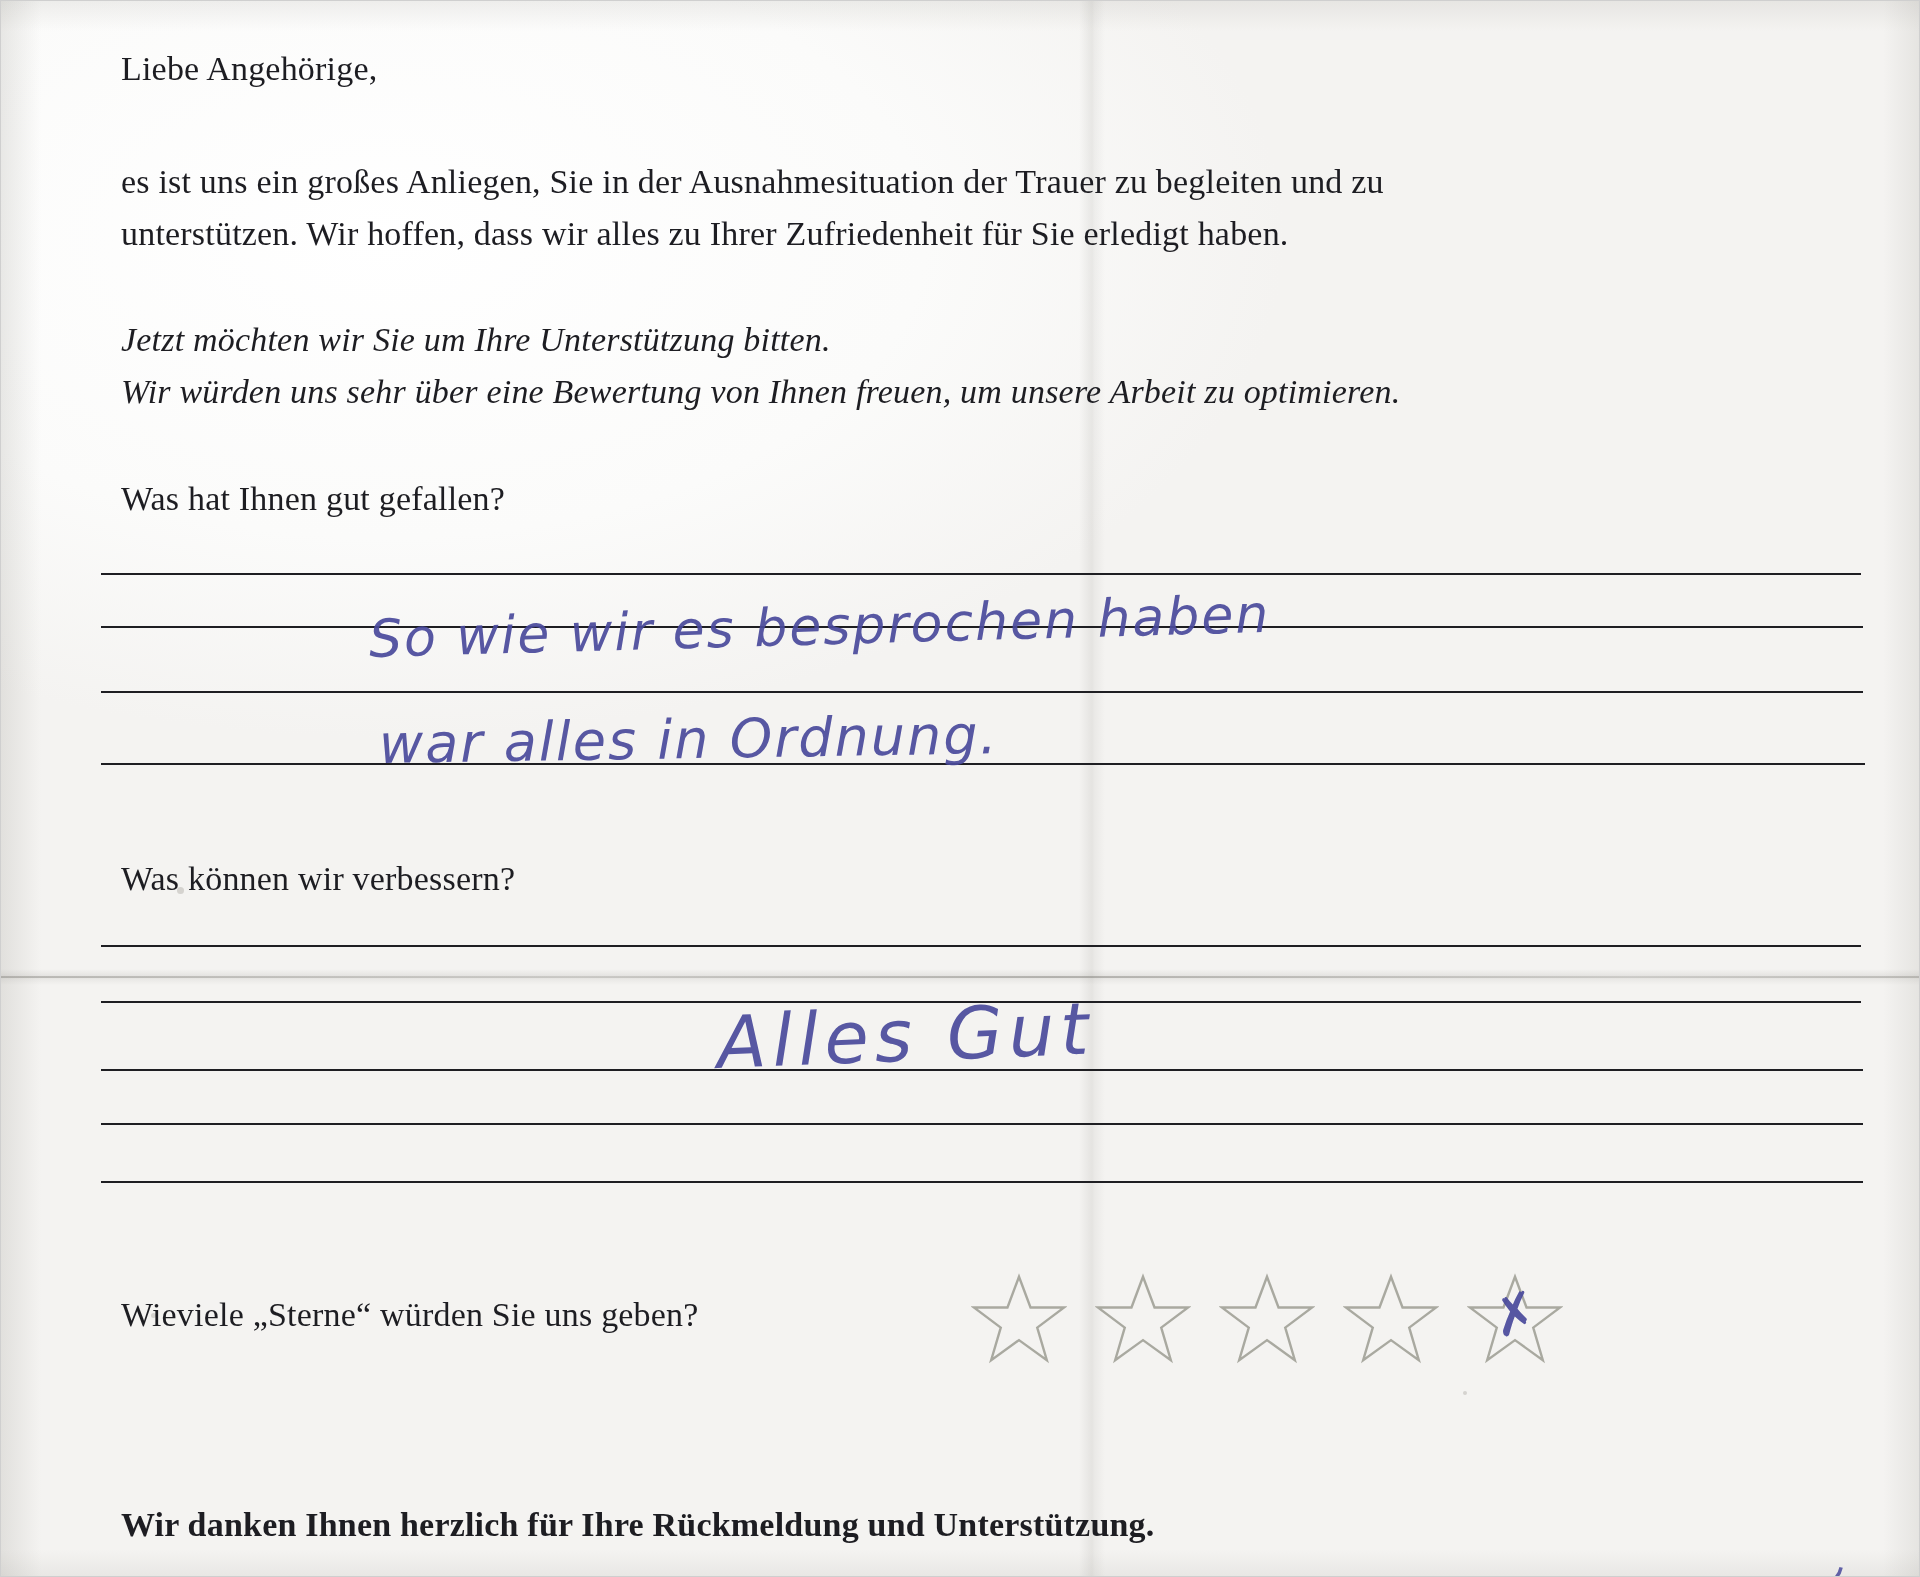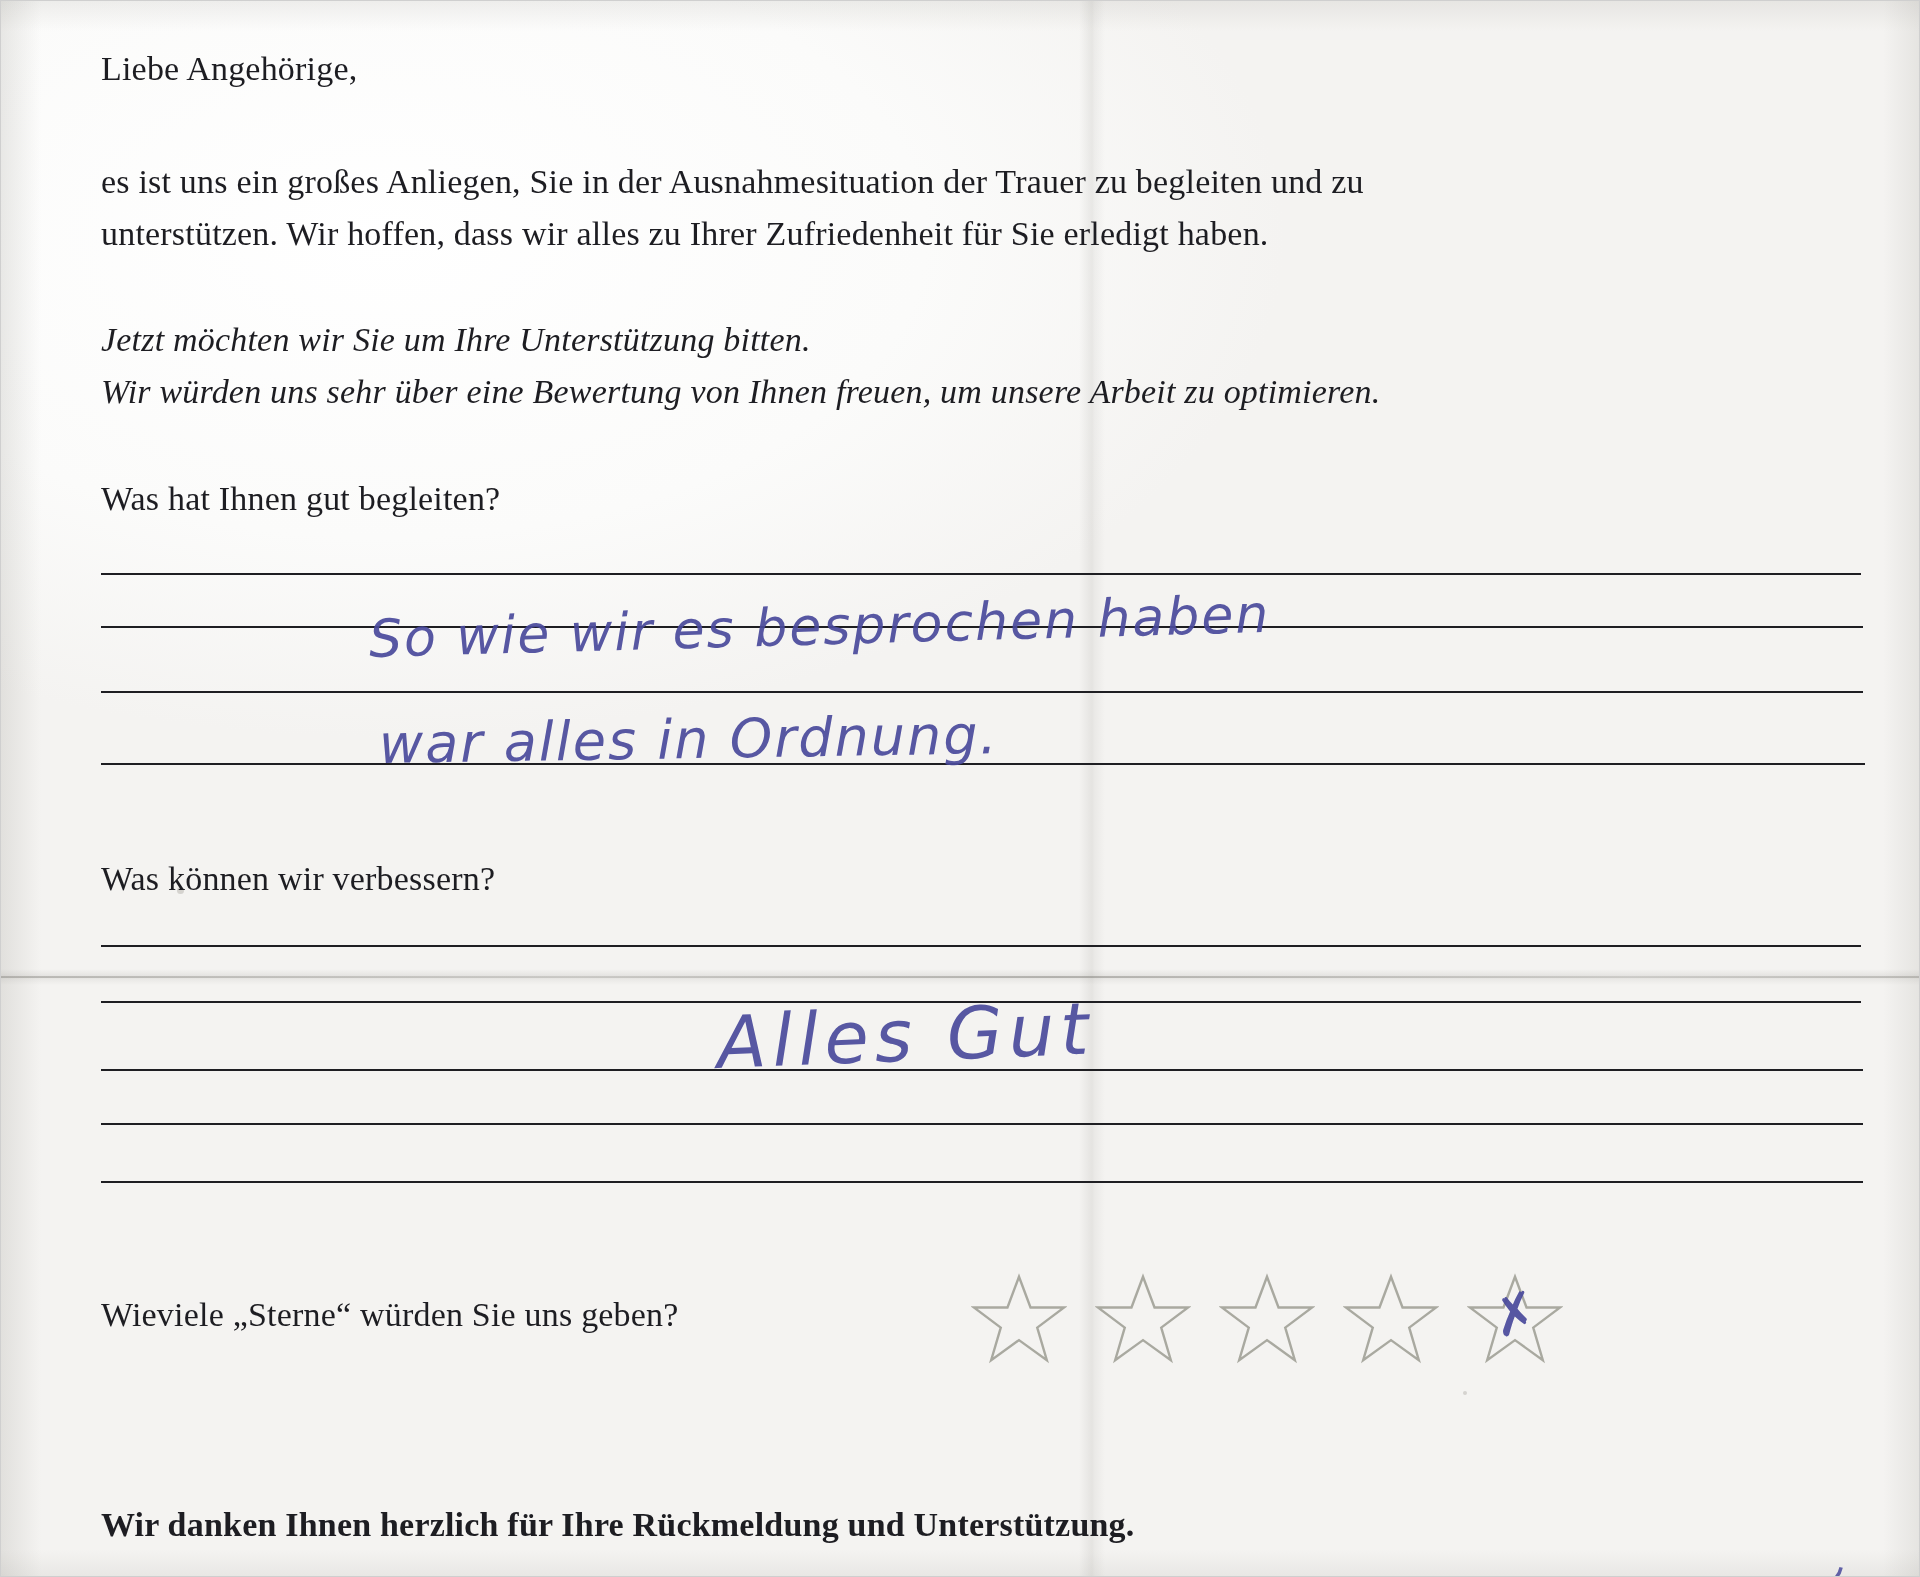--- a/index.html
+++ b/index.html
@@ -61,20 +61,21 @@
   }
 
   
   .para {
     position: absolute;
     font-size: 34px;
     line-height: 52px;
     letter-spacing: 0.2px;
     color: #1d1d22;
     white-space: pre-line;
+    margin-left: 20px;
   }
 
   
   .rule {
     position: absolute;
     height: 0;
     border-top: 2px solid #1e1e22;
   }
 
   
@@ -155,21 +156,21 @@
   <div class="speck" style="left:1462px; top:1390px; width:4px; height:4px;"></div>
 
   <div class="para" style="left:100px; top:42px; width:1300px;">Liebe Angehörige,</div>
 
   <div class="para" style="left:100px; top:155px; width:1740px;">es ist uns ein großes Anliegen, Sie in der Ausnahmesituation der Trauer zu begleiten und zu
 unterstützen. Wir hoffen, dass wir alles zu Ihrer Zufriedenheit für Sie erledigt haben.</div>
 
   <div class="para" style="left:100px; top:313px; width:1760px;font-style:italic;">Jetzt möchten wir Sie um Ihre Unterstützung bitten.
 Wir würden uns sehr über eine Bewertung von Ihnen freuen, um unsere Arbeit zu optimieren.</div>
 
-  <div class="para" style="left:100px; top:472px; width:1200px;">Was hat Ihnen gut begleiten?</div>
+  <div class="para" style="left:100px; top:472px; width:1200px;">Was hat Ihnen gut gefallen?</div>
 
   <div class="rule" style="left:100px; top:572px; width:1760px;"></div>
   <div class="rule" style="left:100px; top:625px; width:1762px;"></div>
   <div class="rule" style="left:100px; top:690px; width:1762px;"></div>
   <div class="rule" style="left:100px; top:762px; width:1764px;"></div>
 
   <div class="hand" id="hw-line1" style="left:368px; top:608px;">So wie wir es besprochen haben</div>
 
   <div class="hand" id="hw-line2" style="left:378px; top:712px;">war alles in Ordnung.</div>
 

